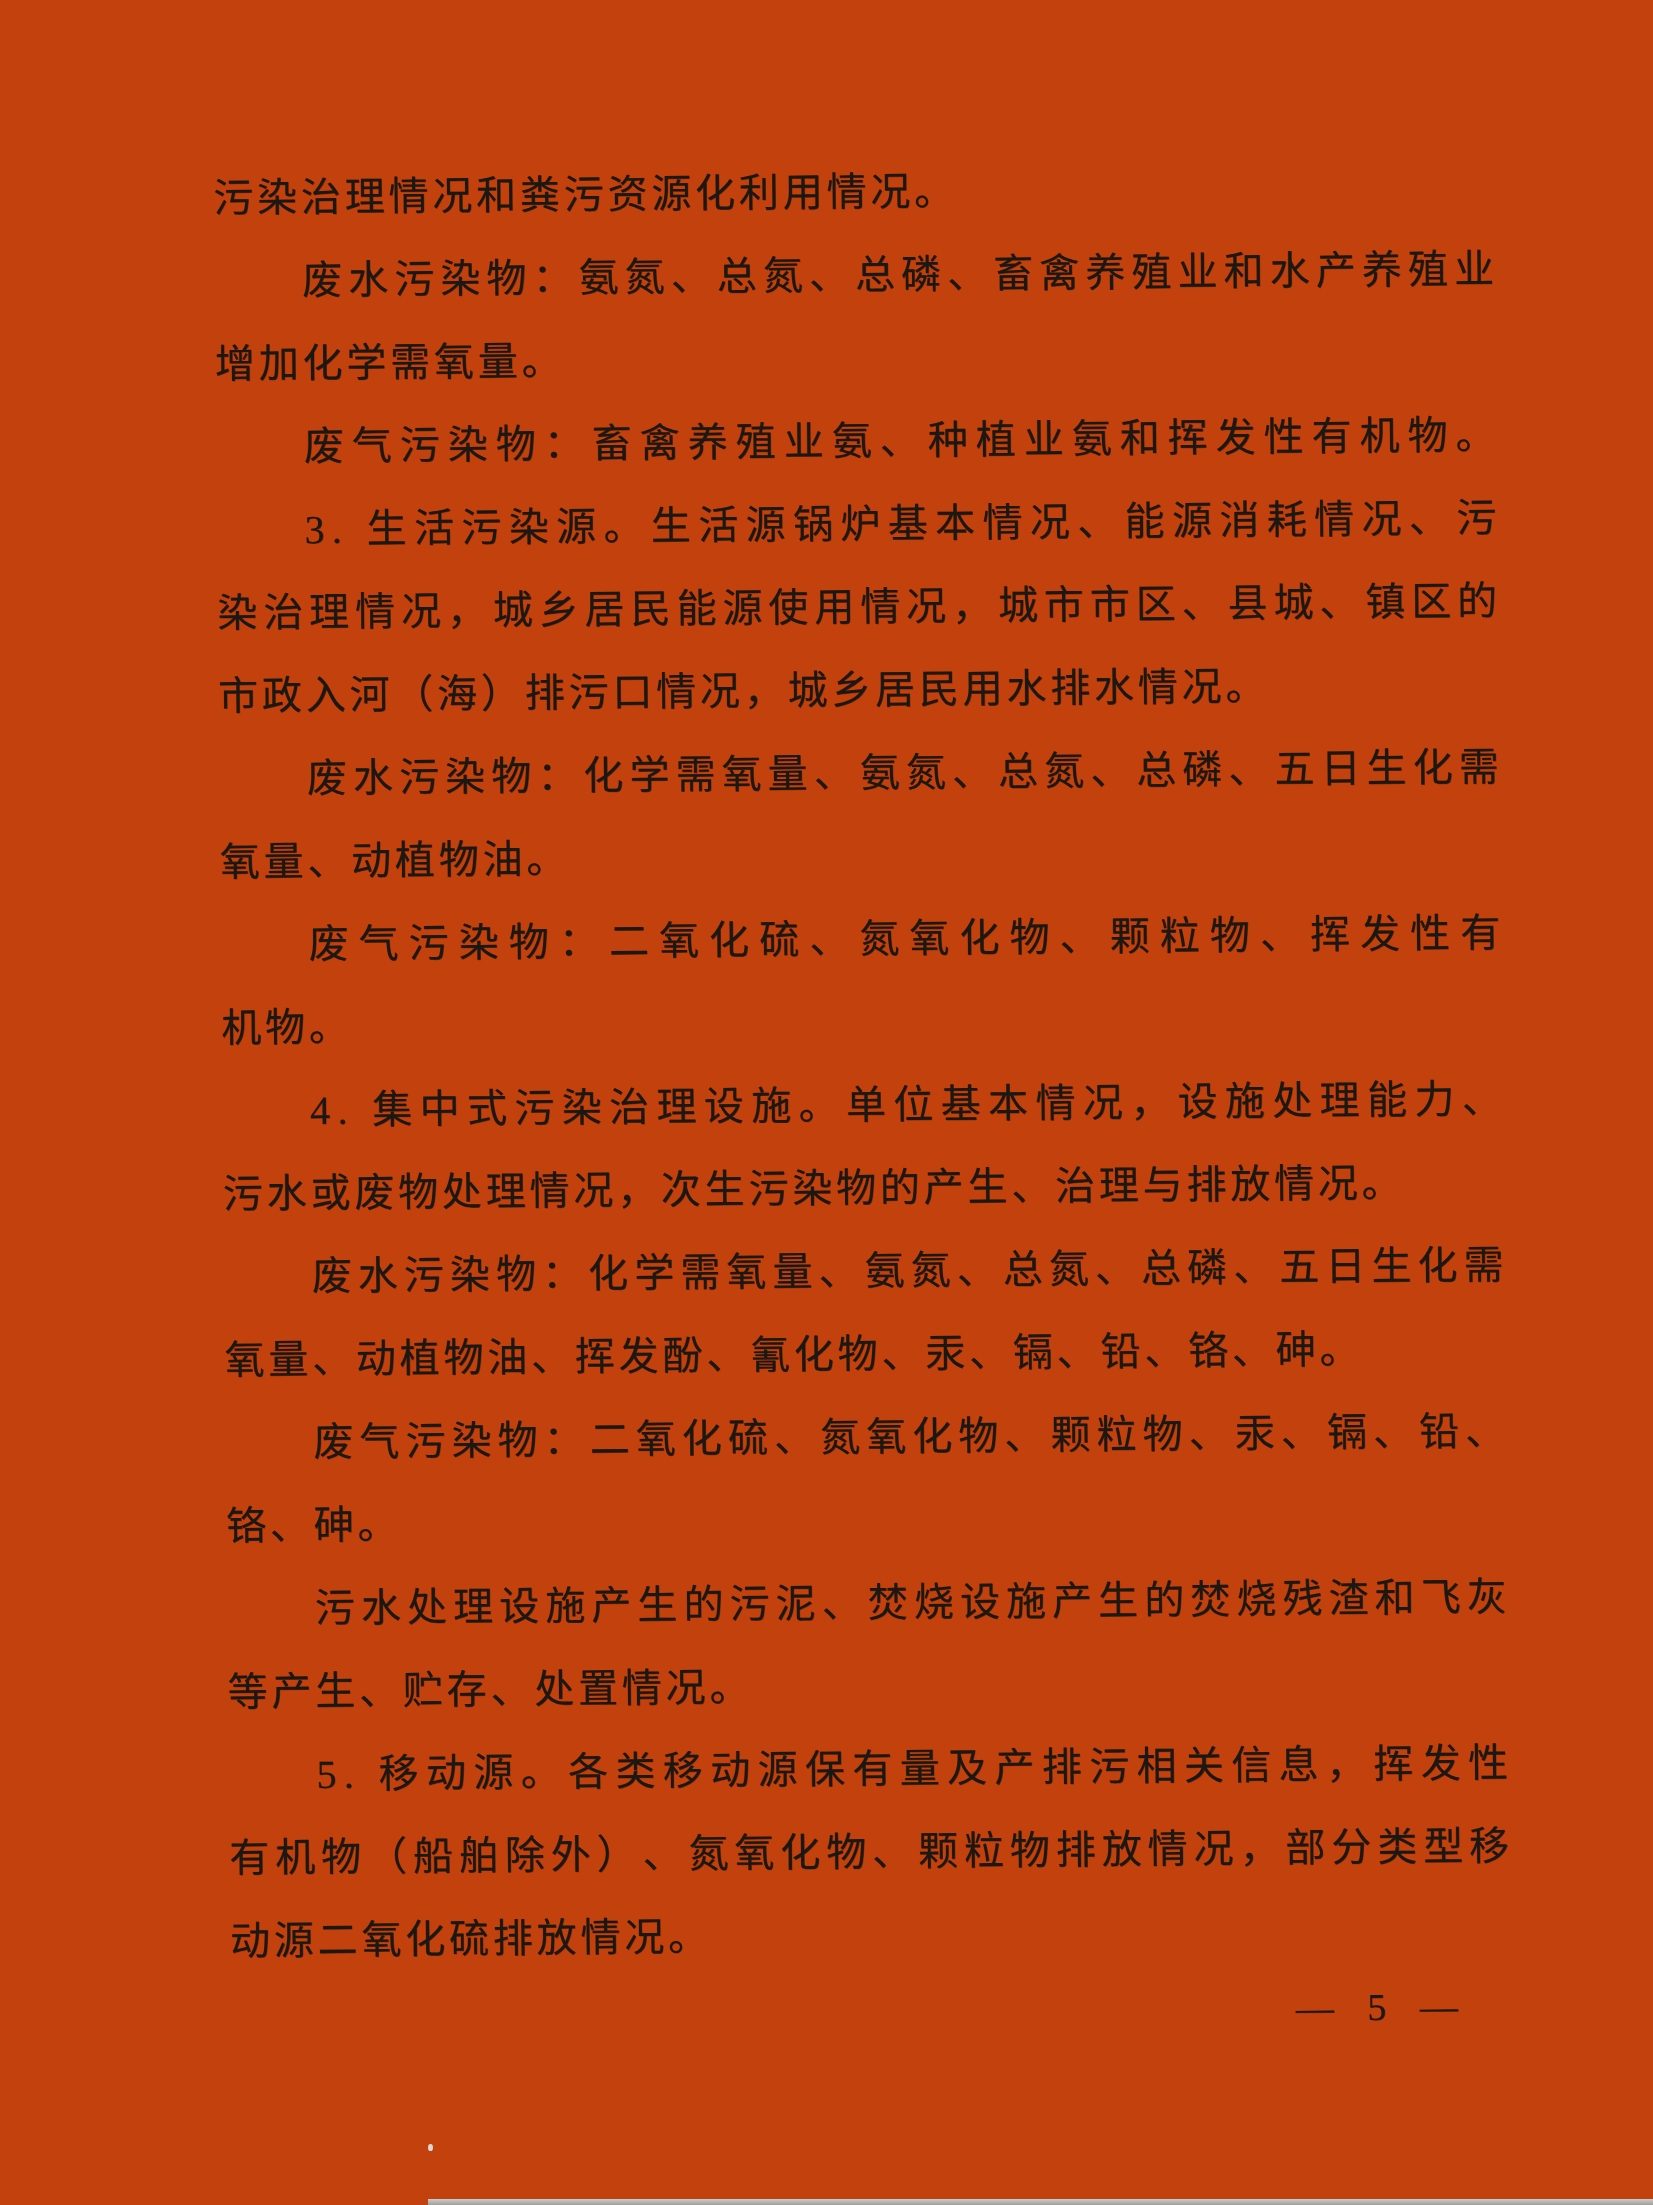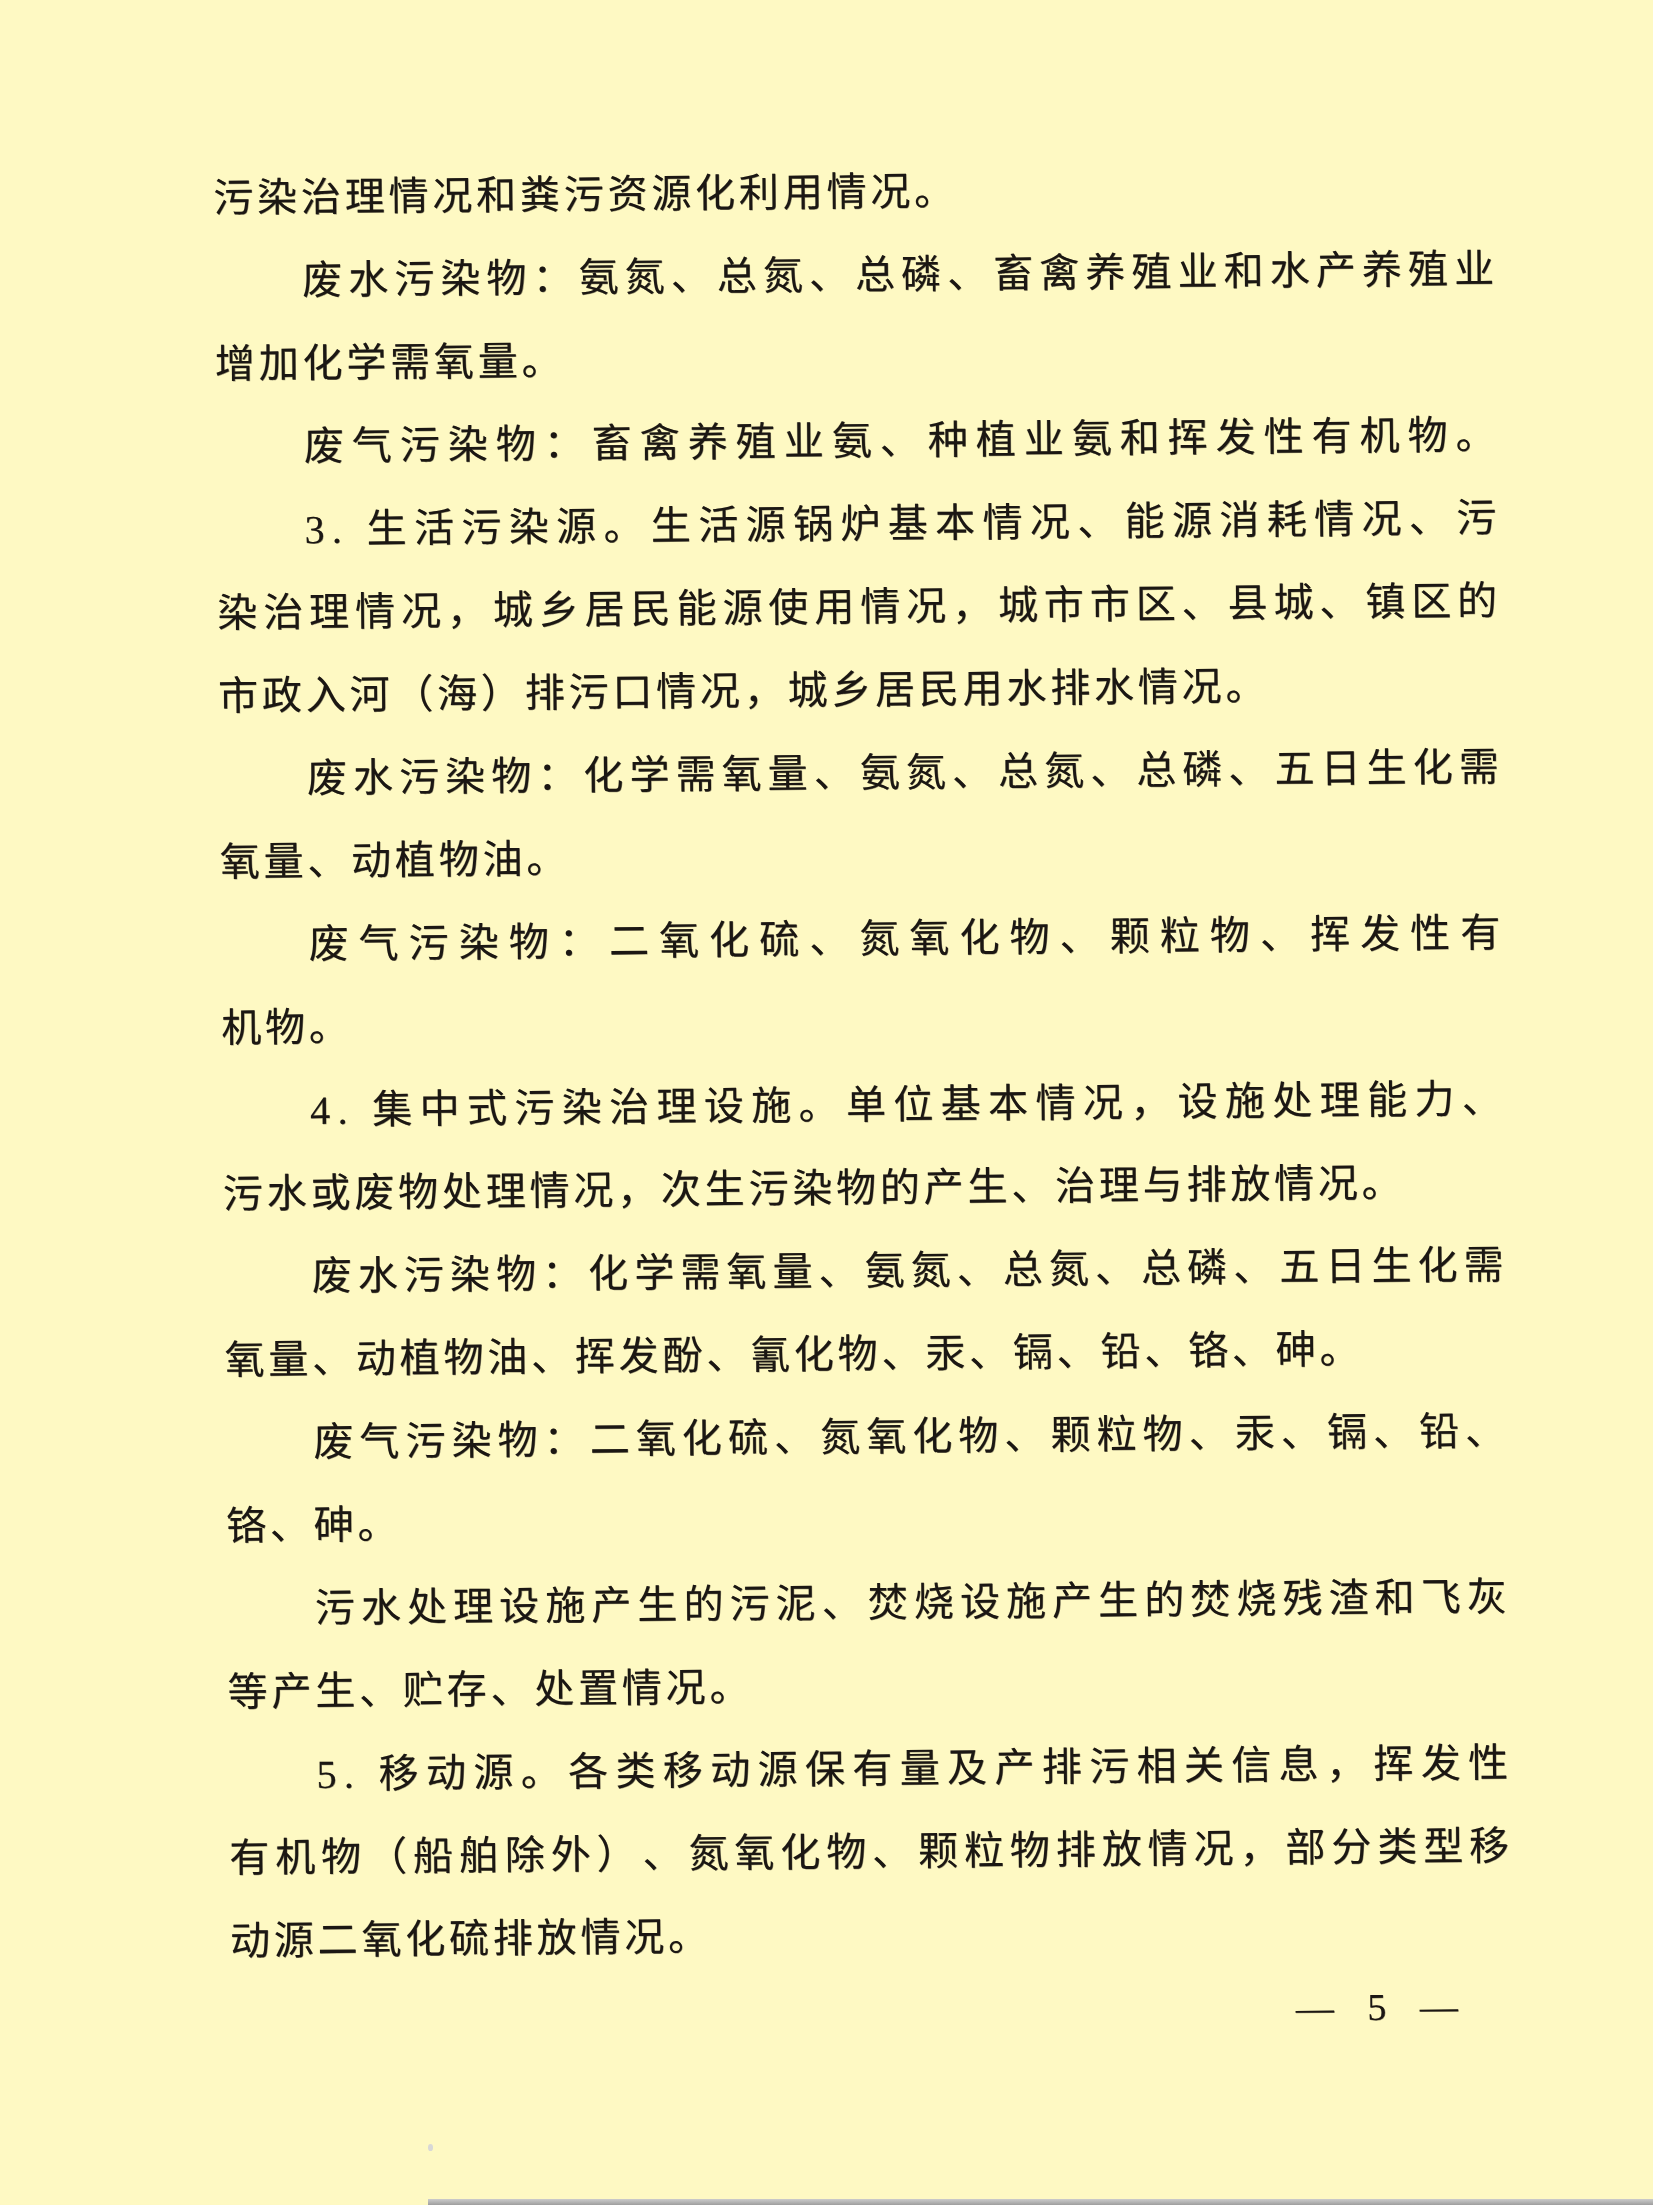--- a/index.html
+++ b/index.html
@@ -10,21 +10,21 @@
     width: 1654px;
     height: 2205px;
     background: #fdfdfc;
     position: relative;
     overflow: hidden;
     font-family: "Liberation Serif", serif;
   }
   .page {
     position: absolute;
     inset: 0;
-    background: #fef9c3;
+    background: #c2410c;
   }
   .content {
     position: absolute;
     left: 213px;
     top: 157px;
     width: 1280px;
     transform: rotate(-0.55deg);
     transform-origin: 0 0;
     color: #1b1713;
     text-shadow: 0.5px 0.5px 0 rgba(25, 18, 12, 0.45), -0.3px 0 0 rgba(25,18,12,0.25);

